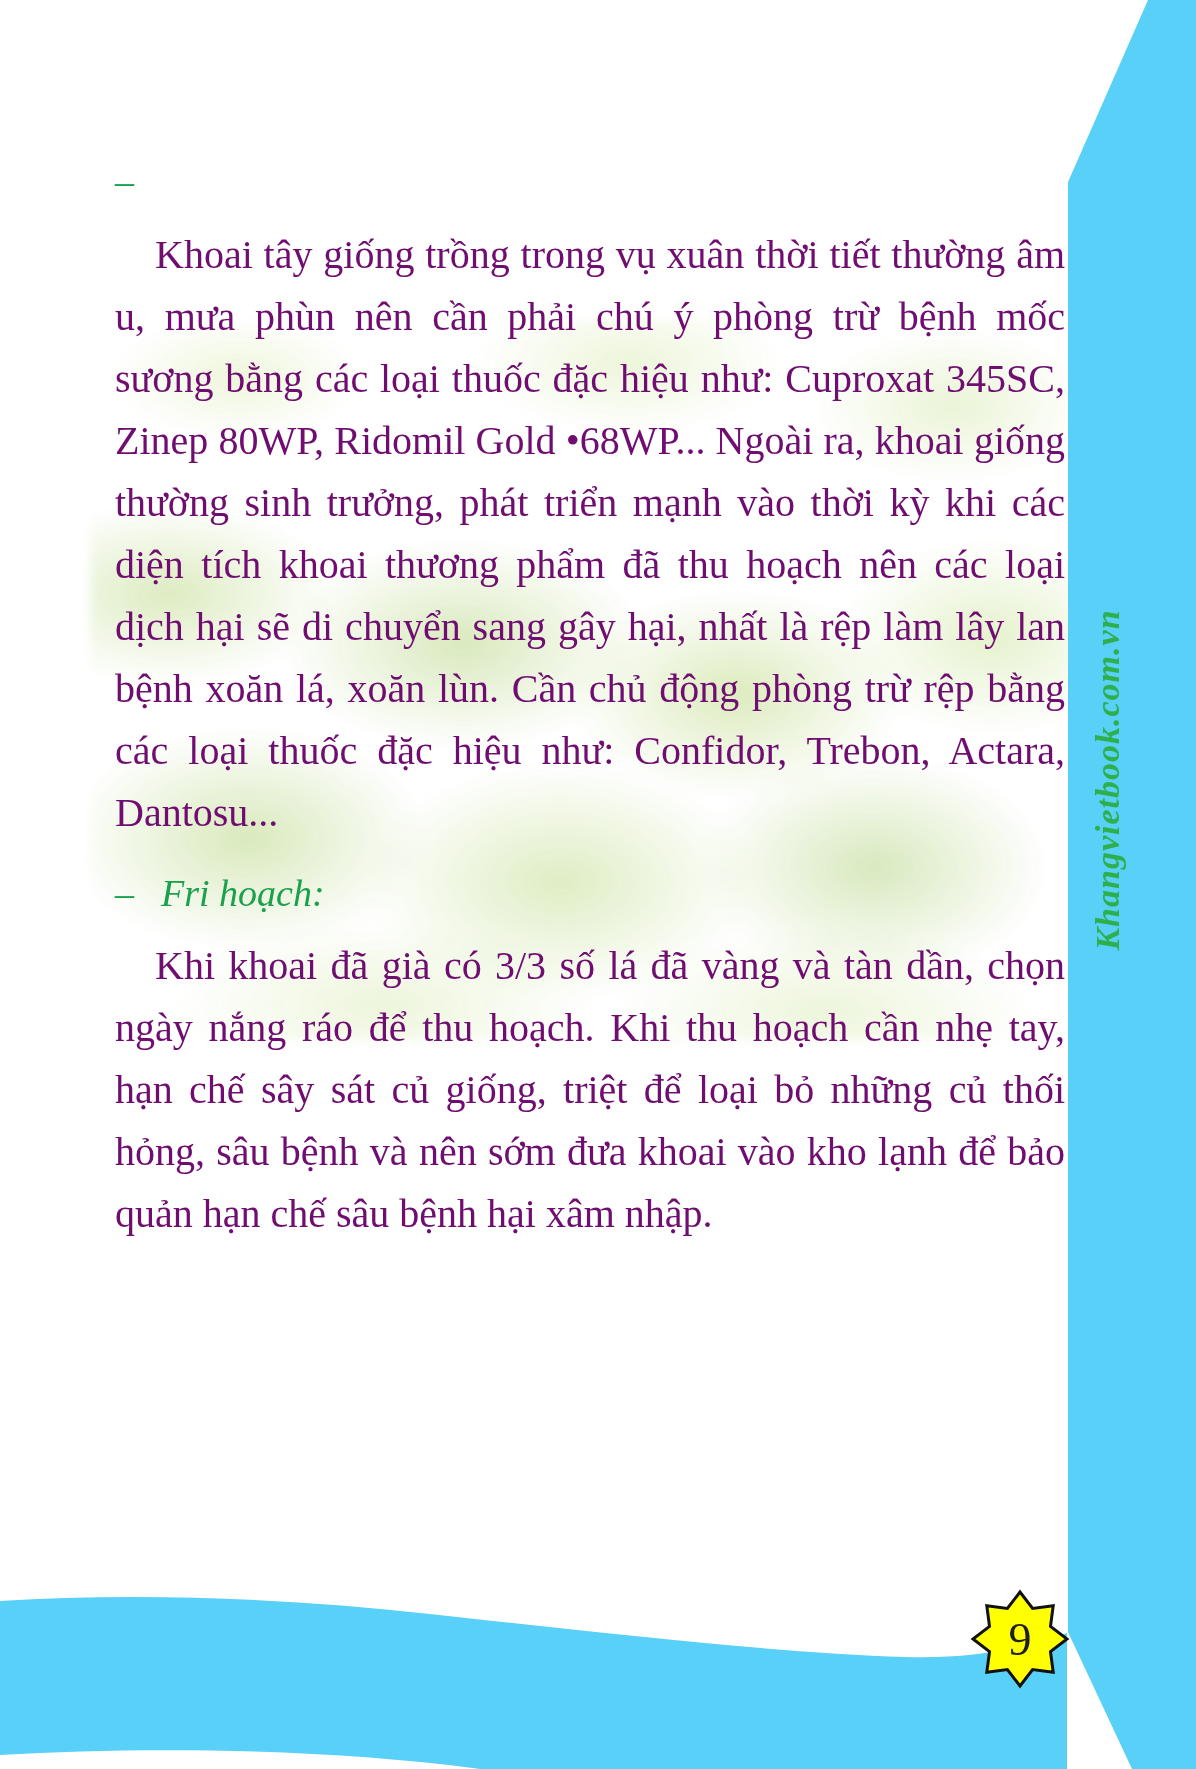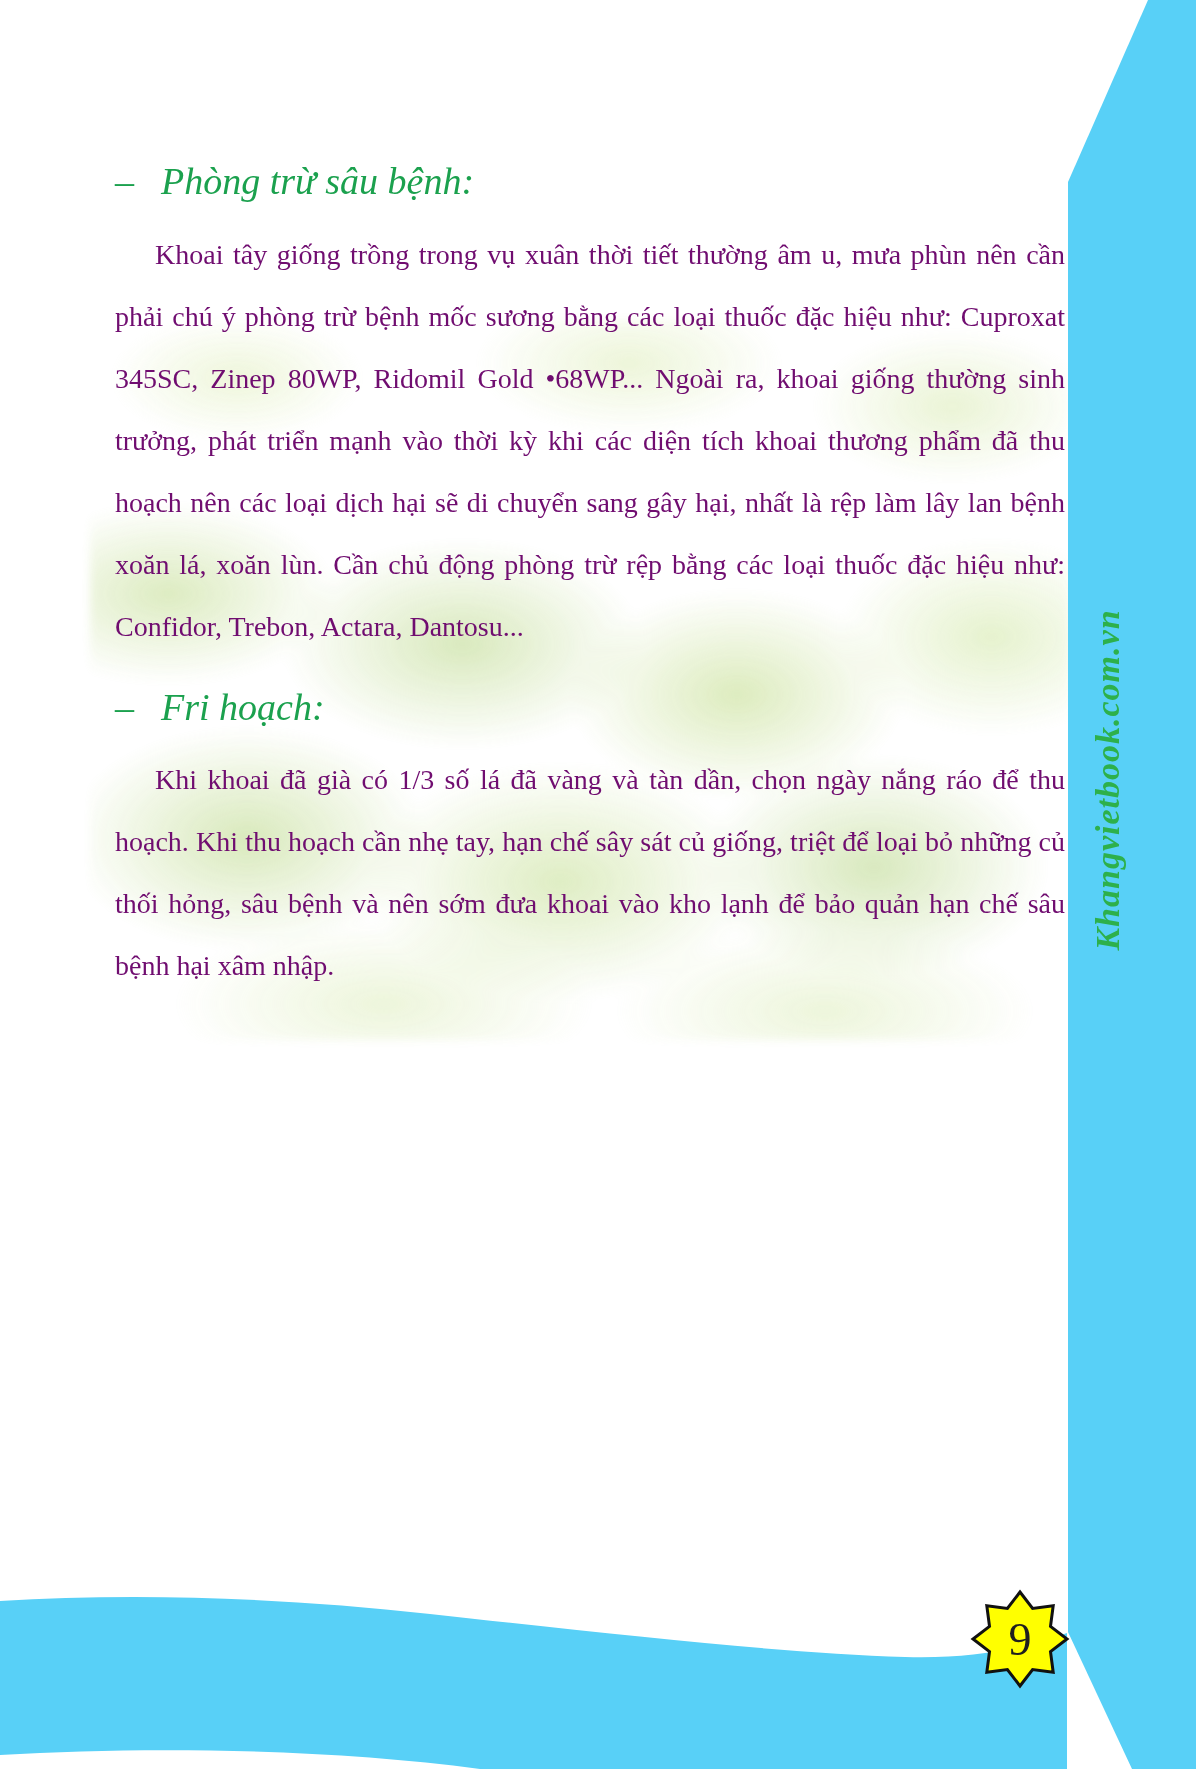--- a/index.html
+++ b/index.html
@@ -64,21 +64,21 @@
     color: #1ba14e;
     font-style: italic;
     font-size: 38px;
     line-height: 1.25;
     margin: 0 0 18px 0;
   }
   .section-heading .dash { width: 46px; flex: 0 0 46px; font-style: normal; }
   .section-heading.second { margin-top: 26px; }
   .body-para {
     margin: 0 0 20px 0;
-    font-size: 28px;
+    font-size: 40px;
     line-height: 62px;
     text-align: justify;
     text-indent: 40px;
   }
 
   .page-badge { position: absolute; left: 970px; top: 1589px; width: 100px; height: 100px; z-index: 6; }
   .page-badge .num {
     position: absolute; left: 0; top: 4px; width: 100px; height: 92px;
     display: flex; align-items: center; justify-content: center;
     font-size: 46px; color: #1f1f1f;
@@ -103,29 +103,28 @@
   </svg>
 
   <div class="side-panel"></div>
 
   <div class="vtext">Khangvietbook.com.vn</div>
 
   <div class="content">
 
     <div class="section-heading">
       <span class="dash">–</span>
-      <span class="heading-text">Phòng trừ sâu bệnh:</span>
     </div>
     <p class="body-para">Khoai tây giống trồng trong vụ xuân thời tiết thường âm u, mưa phùn nên cần phải chú ý phòng trừ bệnh mốc sương bằng các loại thuốc đặc hiệu như: Cuproxat 345SC, Zinep 80WP, Ridomil Gold •68WP... Ngoài ra, khoai giống thường sinh trưởng, phát triển mạnh vào thời kỳ khi các diện tích khoai thương phẩm đã thu hoạch nên các loại dịch hại sẽ di chuyển sang gây hại, nhất là rệp làm lây lan bệnh xoăn lá, xoăn lùn. Cần chủ động phòng trừ rệp bằng các loại thuốc đặc hiệu như: Confidor, Trebon, Actara, Dantosu...</p>
 
     <div class="section-heading second">
       <span class="dash">–</span>
       <span class="heading-text">Fri hoạch:</span>
     </div>
-    <p class="body-para">Khi khoai đã già có 1/3 số lá đã vàng và tàn dần, chọn ngày nắng ráo để thu hoạch. Khi thu hoạch cần nhẹ tay, hạn chế sây sát củ giống, triệt để loại bỏ những củ thối hỏng, sâu bệnh và nên sớm đưa khoai vào kho lạnh để bảo quản hạn chế sâu bệnh hại xâm nhập.</p>
+    <p class="body-para">Khi khoai đã già có 3/3 số lá đã vàng và tàn dần, chọn ngày nắng ráo để thu hoạch. Khi thu hoạch cần nhẹ tay, hạn chế sây sát củ giống, triệt để loại bỏ những củ thối hỏng, sâu bệnh và nên sớm đưa khoai vào kho lạnh để bảo quản hạn chế sâu bệnh hại xâm nhập.</p>
 
   </div>
 
   <div class="page-badge">
     <svg width="100" height="100" viewBox="0 0 100 100" xmlns="http://www.w3.org/2000/svg">
       <path d="M50,3 L62.6,19.5 L83.2,16.8 L80.5,37.4 L97,50 L80.5,62.6 L83.2,83.2 L62.6,80.5
                L50,97 L37.4,80.5 L16.8,83.2 L19.5,62.6 L3,50 L19.5,37.4 L16.8,16.8 L37.4,19.5 Z" fill="#ffff00" stroke="#111111" stroke-width="3" stroke-linejoin="miter"></path>
     </svg>
     <span class="num">9</span>
   </div>

